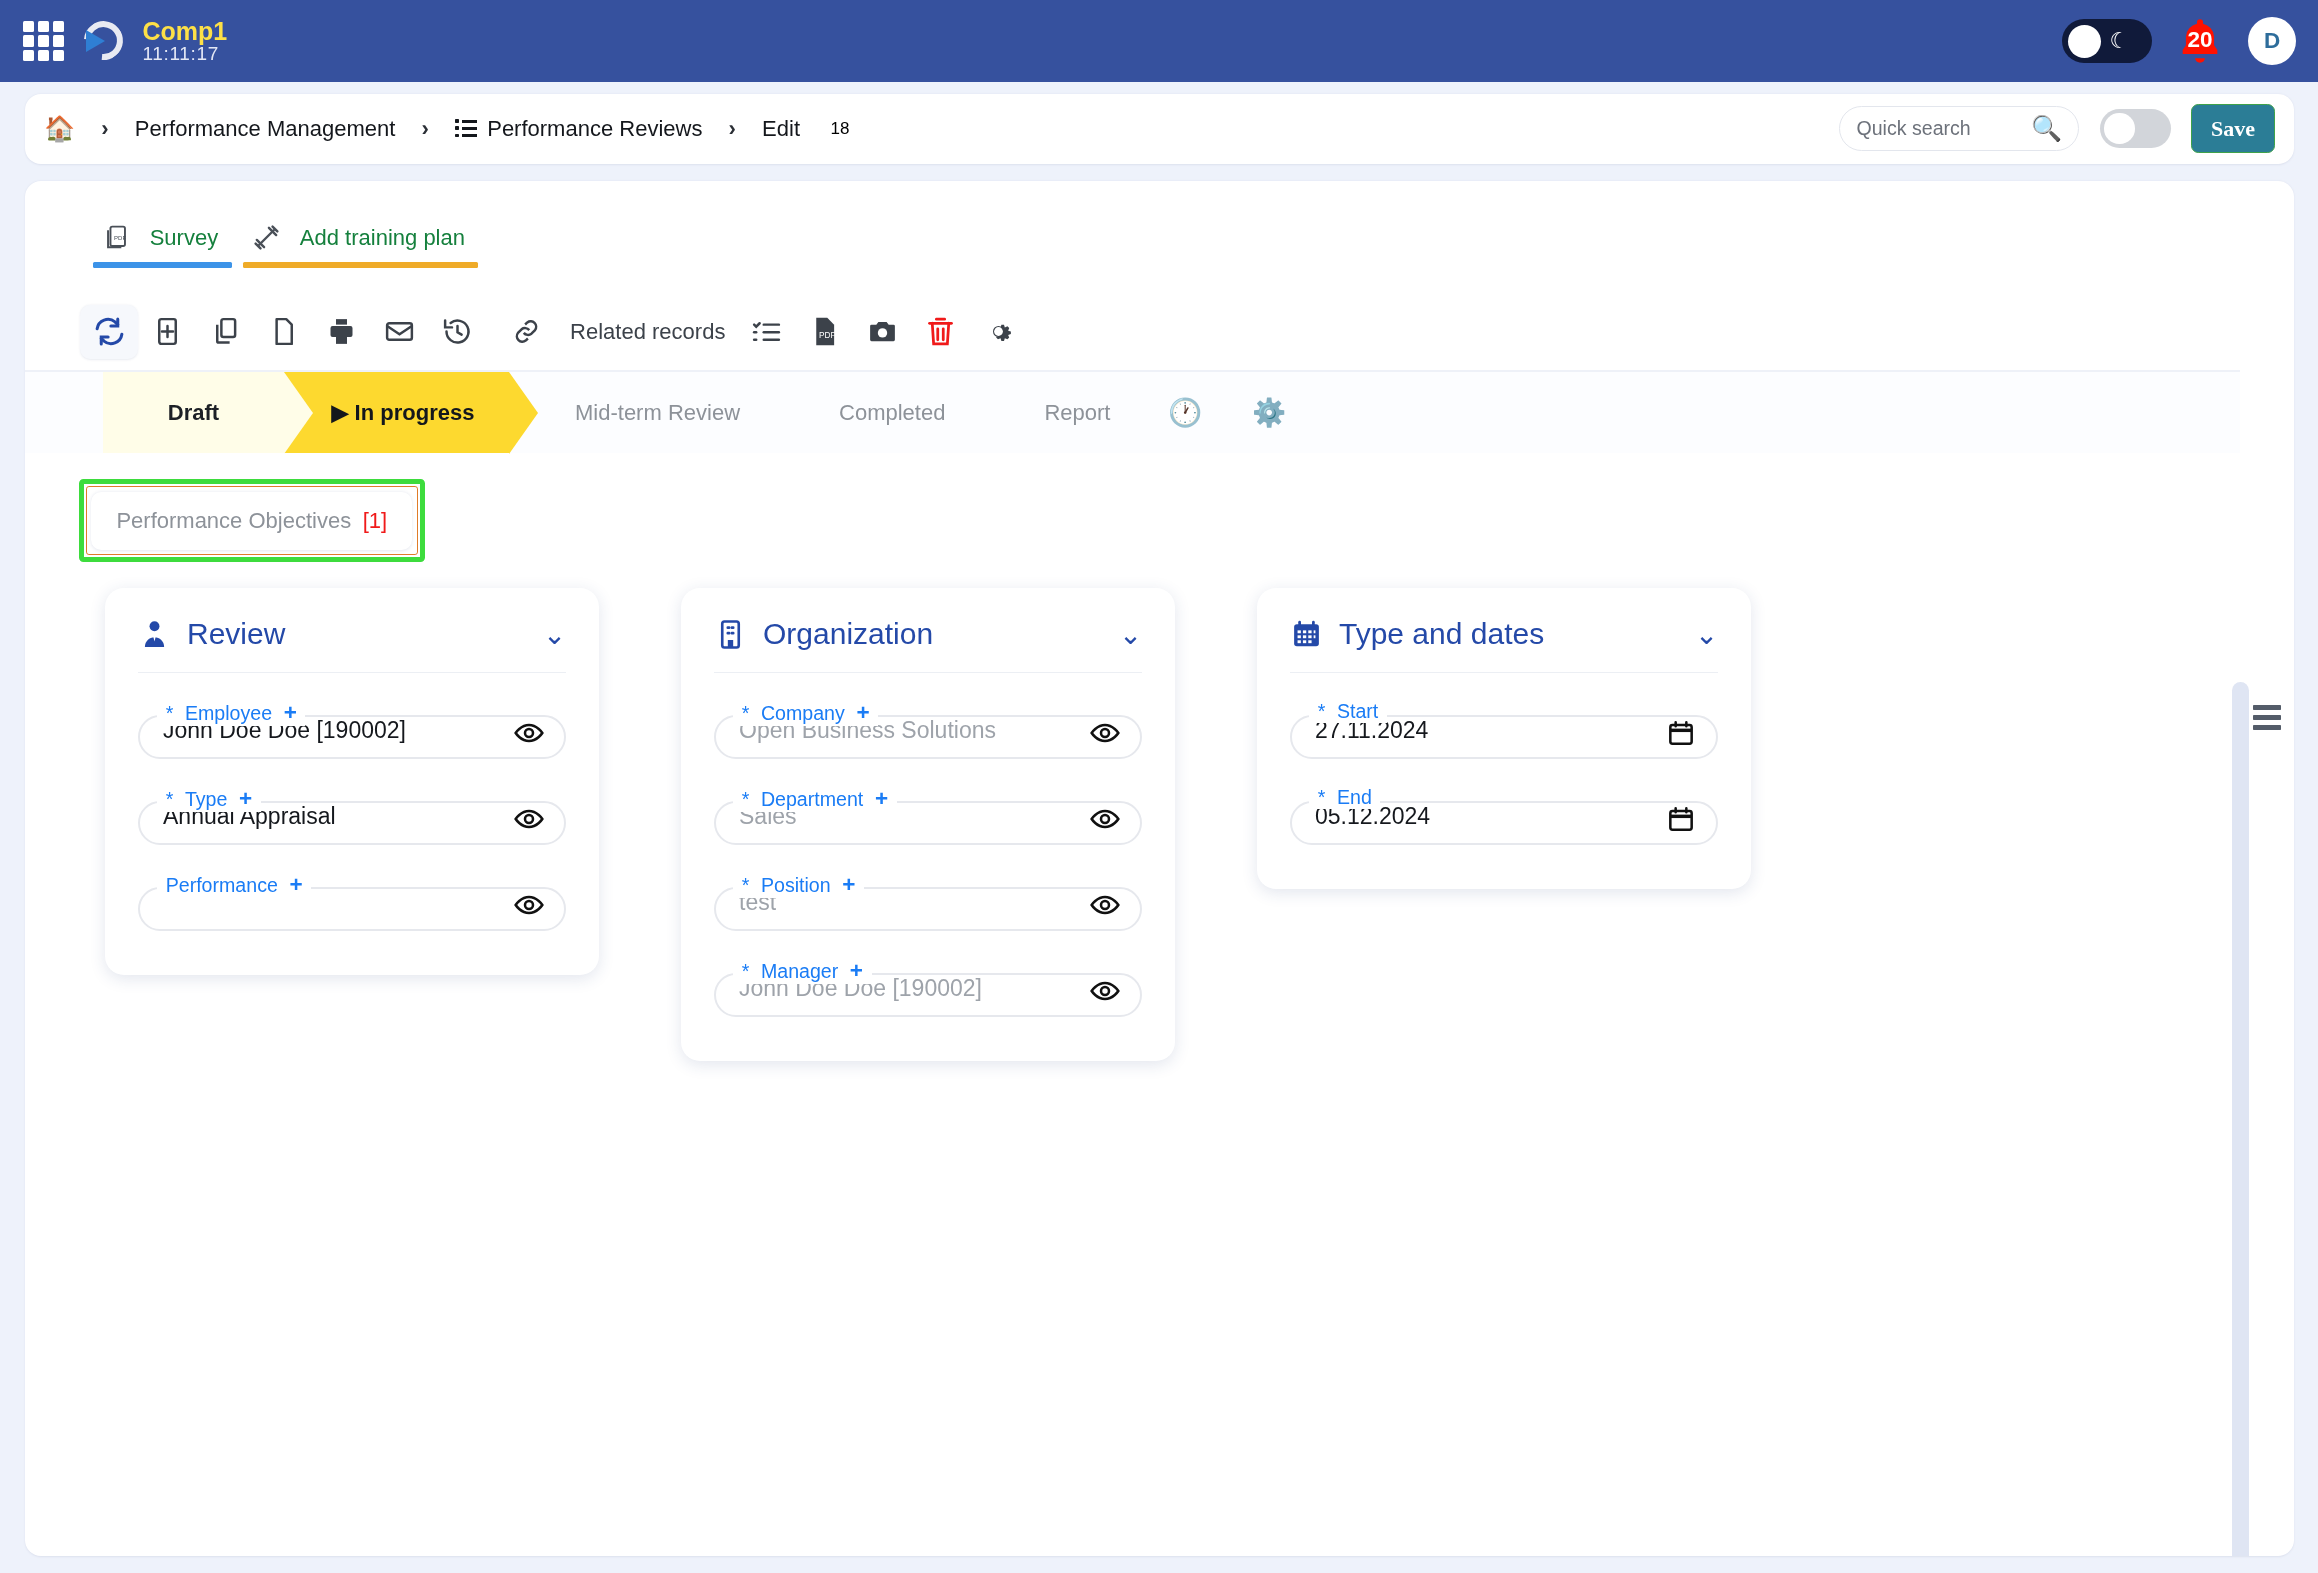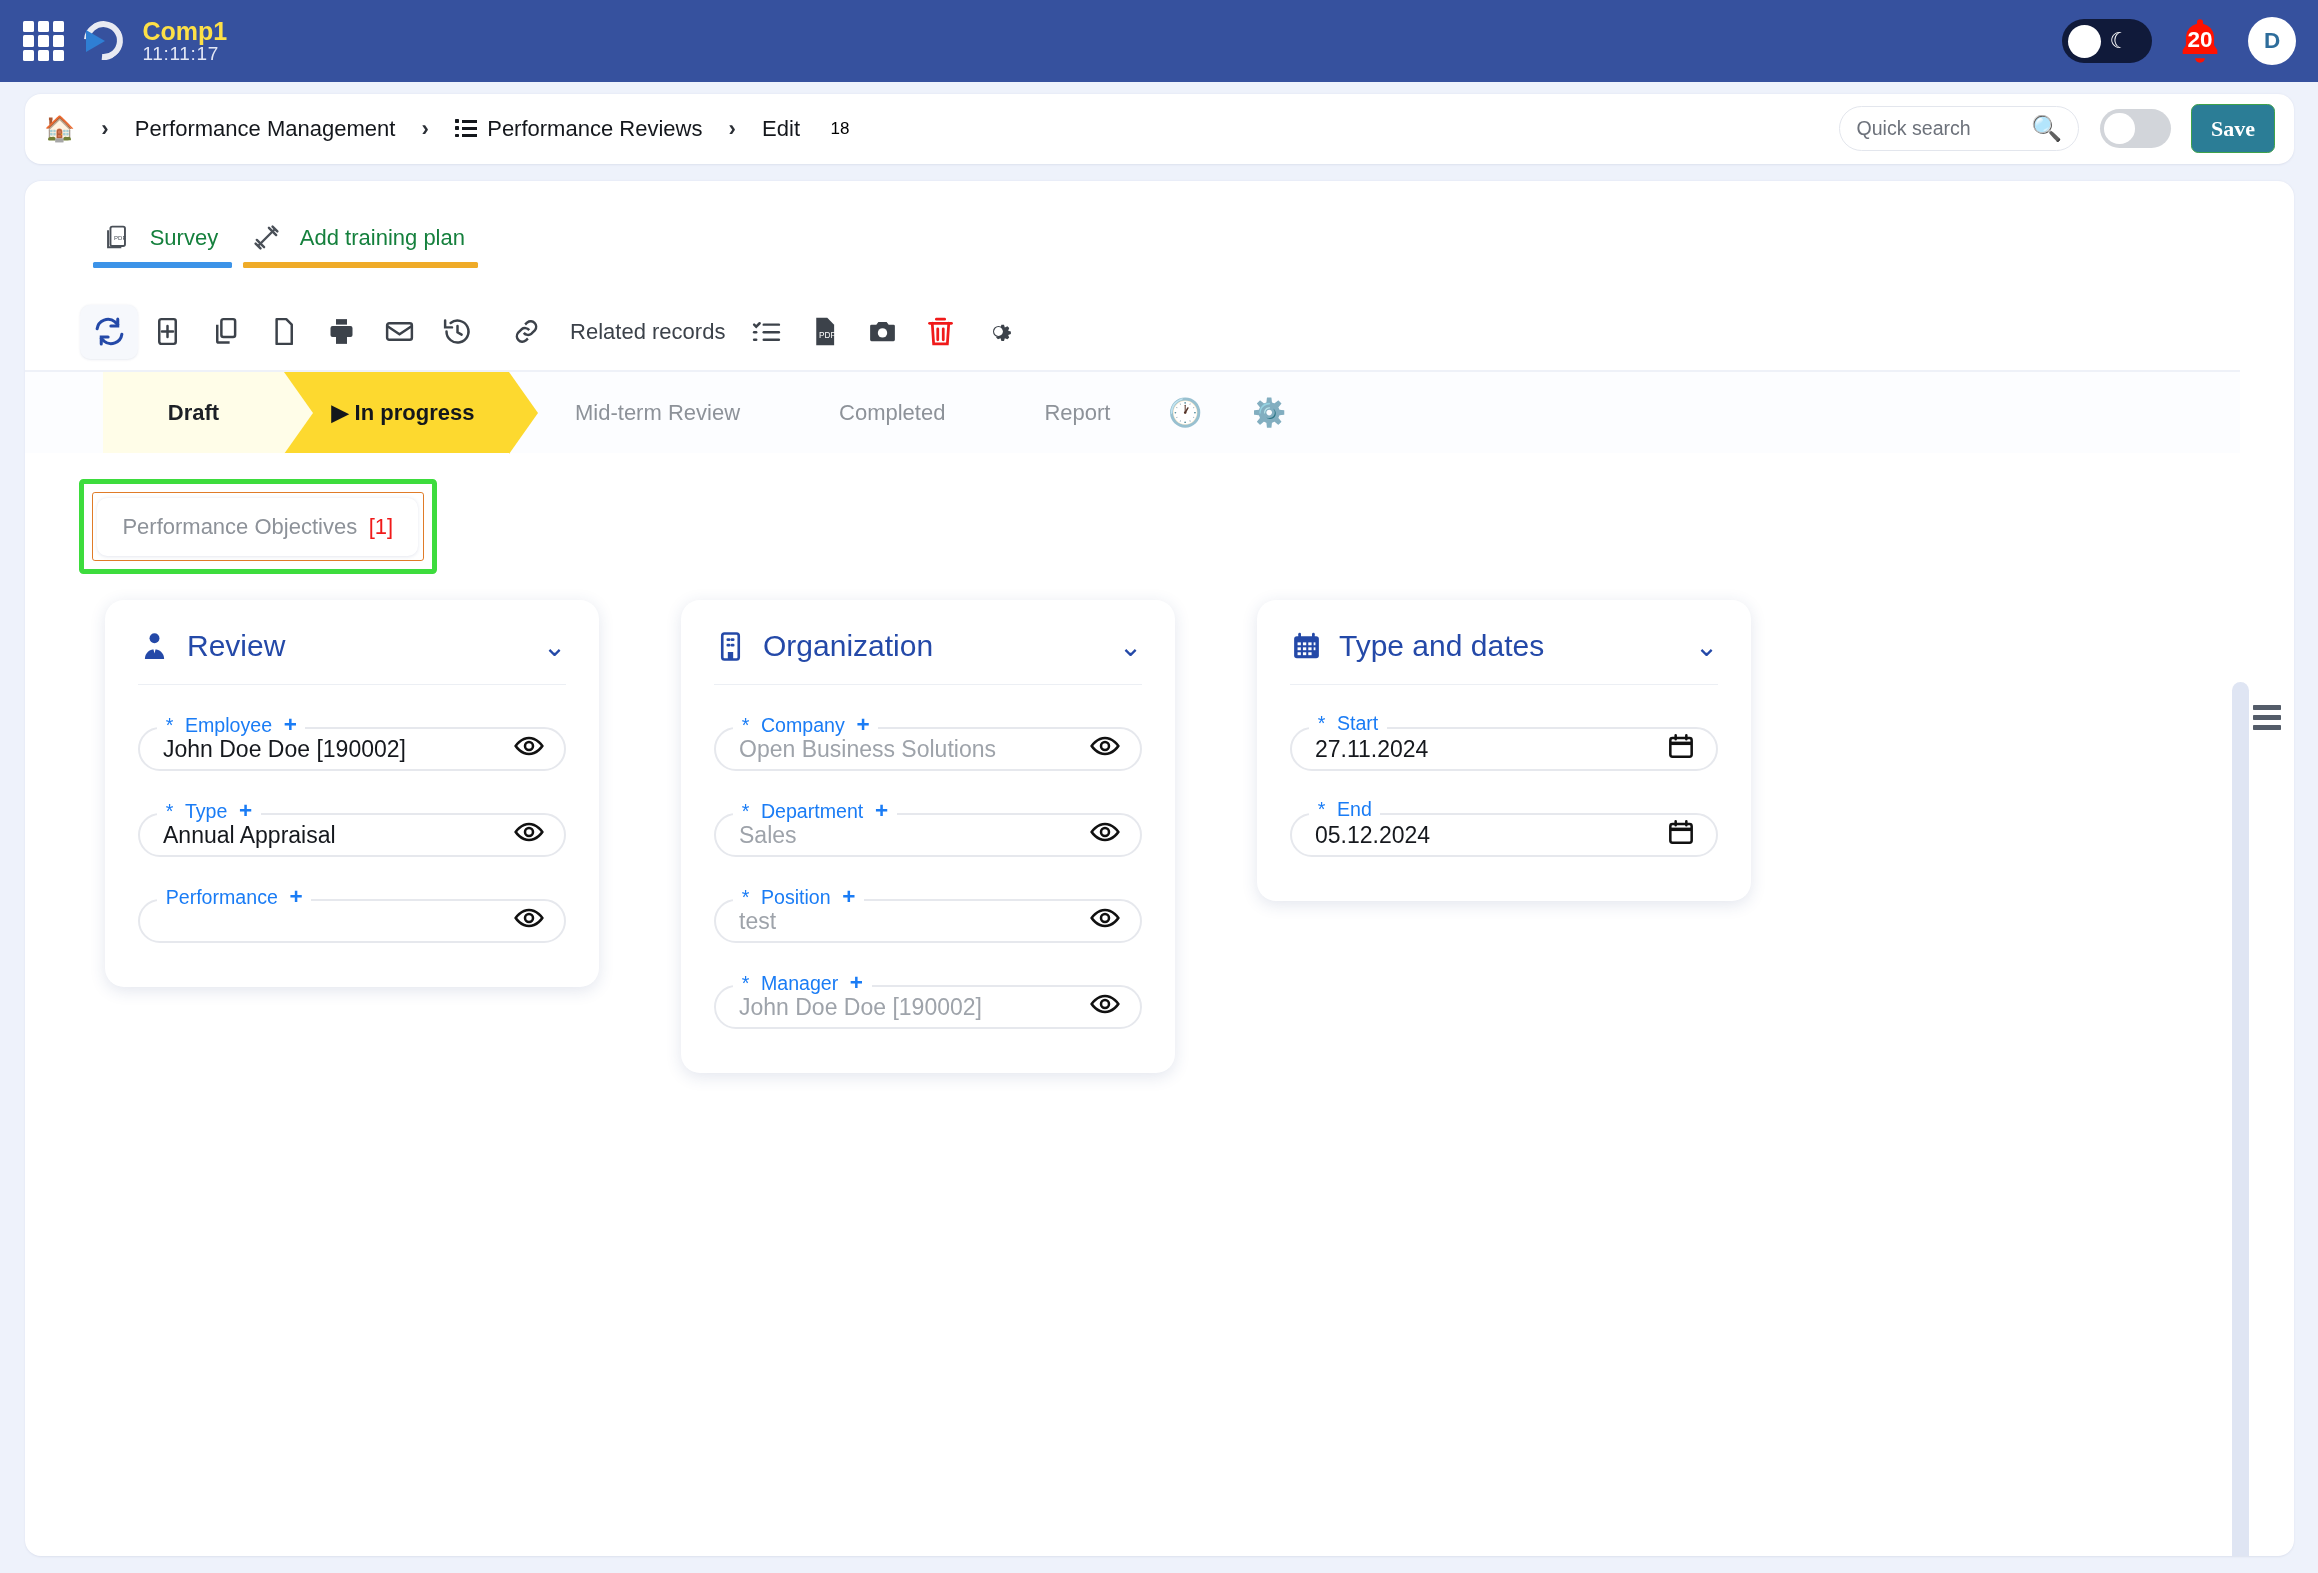--- a/index.html
+++ b/index.html
@@ -141,21 +141,21 @@
   .stage.active::after {
     content: ""; position: absolute; right: -29px; top: 0;
     border-left: 29px solid #fdd92f; border-top: 41px solid transparent; border-bottom: 41px solid transparent;
   }
   .stage.future { color: #8d9299; padding: 0 33px; margin-left: 33px; }
   .stage-emoji { font-size: 27.6px; padding: 0 25px; cursor: pointer; }
 
   
   .obj-row { padding: 26px 0 0 54px; }
   .obj-highlight {
-    display: inline-block; border: 5.8px solid #3ddc3d; border-radius: 4.4px; padding: 8px;
+    display: inline-block; border: 5.8px solid #3ddc3d; border-radius: 4.4px; padding: 2px;
   }
   .obj-tab {
     border: 1.5px solid #e07b28; border-radius: 2.9px; padding: 4.4px;
     background: #fff;
   }
   .obj-inner {
     background: #fff; border-radius: 10.2px; box-shadow: 0 0.7px 3.6px rgba(40,60,120,.12);
     padding: 16px 25px; display: flex; align-items: center; gap: 11.6px;
   }
   .obj-label { font-size: 22px; color: #8d9299; }
@@ -170,21 +170,21 @@
   .card-head { display: flex; align-items: center; gap: 16px; padding-bottom: 20.3px;
                border-bottom: 1.5px solid #eceff4; }
   .card-ico { width: 33px; height: 33px; color: #2449a8; }
   .card-ico svg { width: 33px; height: 33px; display: block; }
   .card-title { font-size: 30px; color: #2449a8; font-weight: 500; }
   .card-chevron { margin-left: auto; color: #2449a8; font-size: 27.6px; cursor: pointer; }
 
   .field { position: relative; margin-top: 42px; }
   .field-box {
     border: 2.2px solid #e6e8ed; border-radius: 26px; height: 44px;
-    display: flex; align-items: flex-end; padding: 0 19px 6px 23px; background: #fff;
+    display: flex; align-items: flex-start; padding: 0 19px 12px 23px; background: #fff;
   }
   .field-label {
     position: absolute; top: -14.5px; left: 19px; background: #fff; padding: 0 8.7px;
     display: flex; align-items: center; gap: 11.6px; font-size: 19.6px;
     color: #1a7cf5; white-space: nowrap;
   }
   .field-label .plus { color: #1a7cf5; font-weight: 700; font-size: 22.5px; }
   .field-val { font-size: 23px; color: #15181d; white-space: nowrap; overflow: hidden; }
   .field-val.muted { color: #9ea3aa; }
   .field-ico { margin-left: auto; width: 33px; height: 33px; display: flex; align-items: center;

